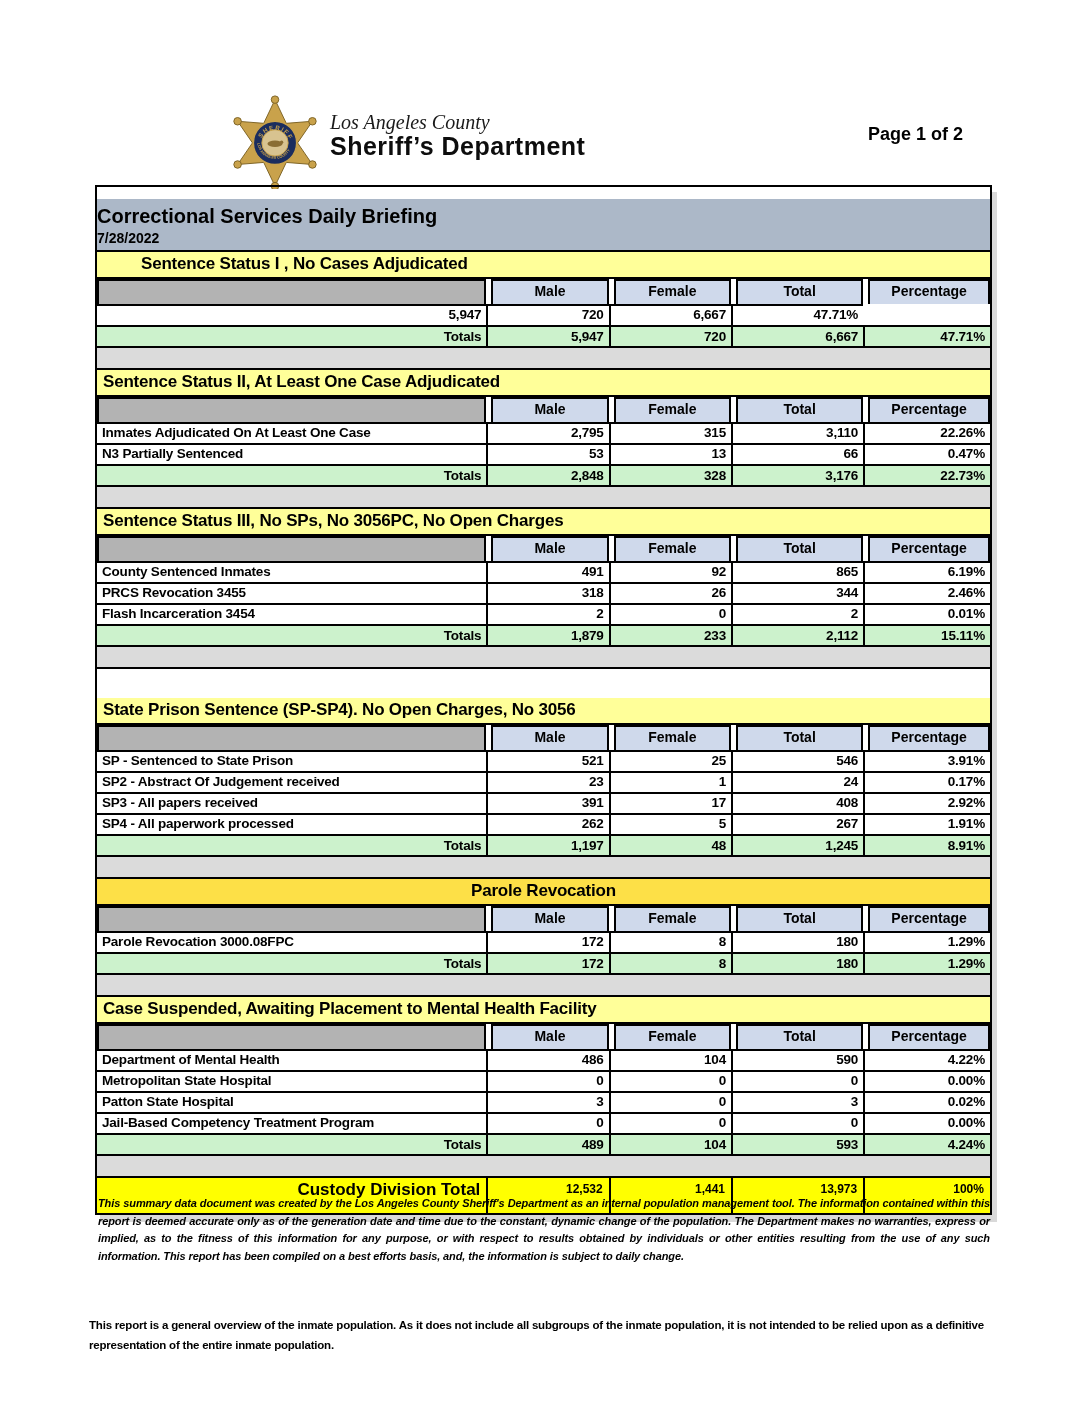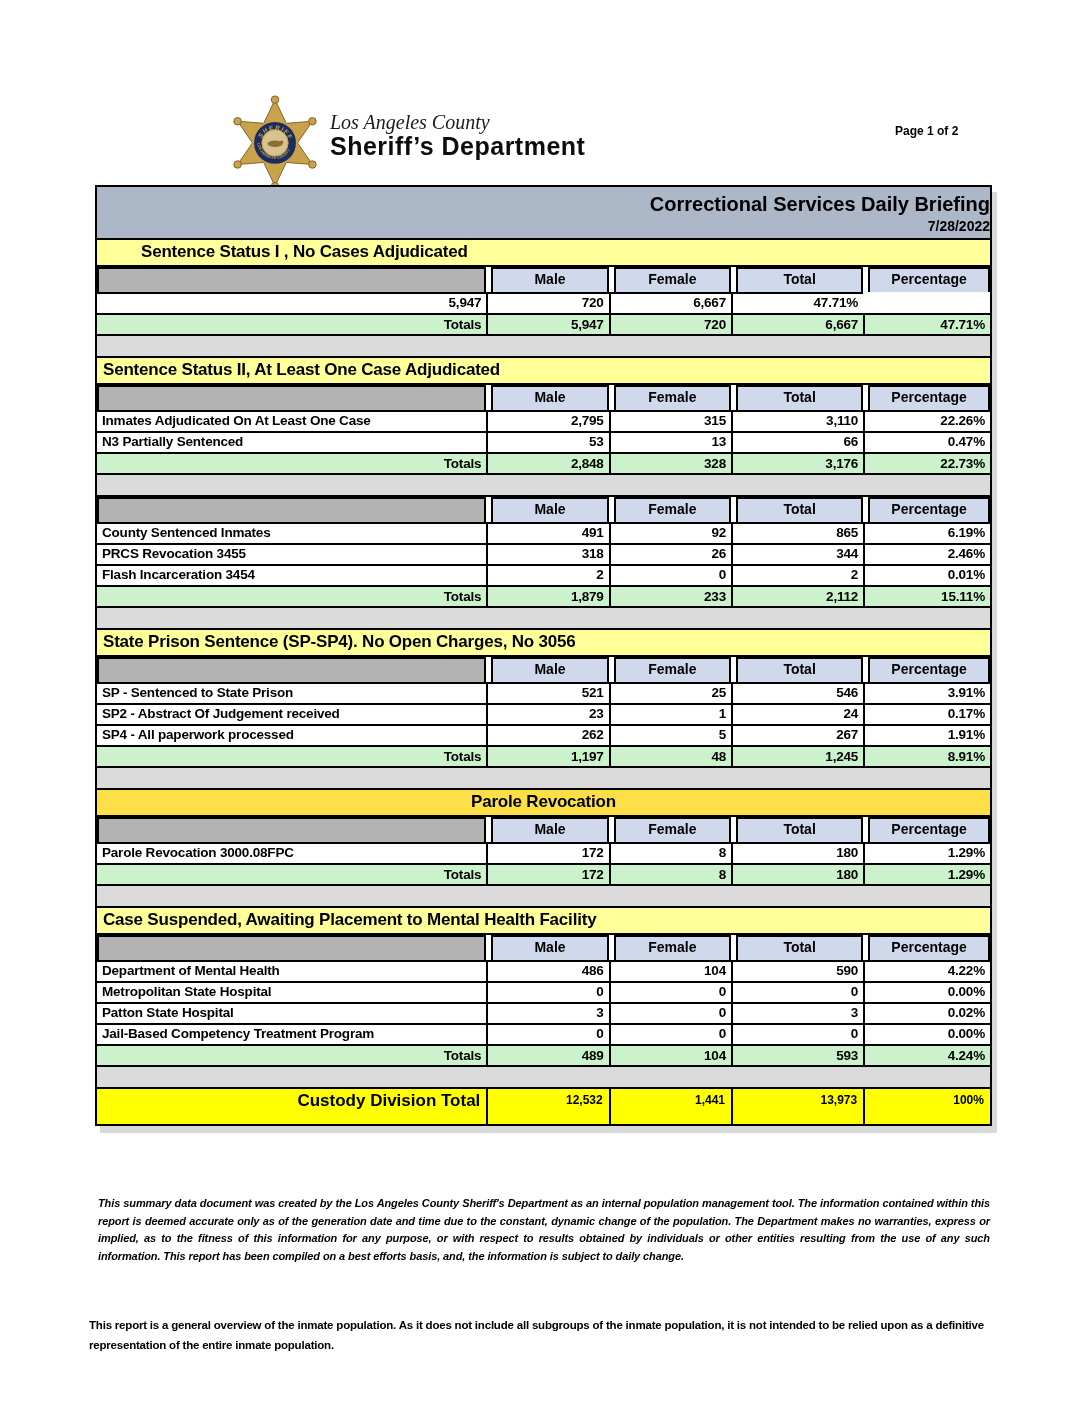--- a/index.html
+++ b/index.html
@@ -5,26 +5,26 @@
   html,body{margin:0;padding:0;background:#fff;}
   .page{position:relative;width:1088px;height:1408px;background:#ffffff;overflow:hidden;
         font-family:"Liberation Sans",sans-serif;color:#000;}
 
   
   .doc-header{position:absolute;left:228px;top:93px;display:flex;align-items:flex-start;}
   .badge{width:94px;height:96px;flex:0 0 auto;}
   .logo-text{margin-left:8px;margin-top:18px;}
   .logo-county{font-family:"Liberation Serif",serif;font-style:italic;font-size:20px;color:#1a1a1a;}
   .logo-dept{font-size:25px;font-weight:bold;letter-spacing:.5px;color:#0d0d0d;margin-top:-2px;}
-  .page-label{position:absolute;left:868px;top:124px;font-size:12px;font-weight:bold;margin-left:27px;}
+  .page-label{position:absolute;left:868px;top:124px;font-size:18px;font-weight:bold;}
 
   
   .report{position:absolute;left:95px;top:185px;width:897px;border:2px solid #000;
           box-shadow:5px 7px 0 #d9d9d9;box-sizing:border-box;}
-  .title-block{border-bottom:2px solid #000;text-align:right;padding:6px 0 4px;}
+  .title-block{border-bottom:2px solid #000;text-align:left;padding:6px 0 4px;margin-top:12px;}
   .report-title{font-size:20px;font-weight:bold;}
   .report-date{font-size:14px;font-weight:bold;margin-top:2px;}
 
   .sec-title{background:#FFFF99;border-bottom:2px solid #000;font-size:17px;font-weight:bold;
              padding:2px 6px 3px;letter-spacing:-.2px;}
 
   .grid{display:grid;grid-template-columns:43.6% 13.7% 13.7% 14.8% 14.2%;}
 
   
   .hrow{background:#fff;height:25px;}
@@ -169,20 +169,21 @@
           <div class="cell num">0.47%</div>
         </div>
         <div class="grid trow totals">
           <div class="cell label">Totals</div>
           <div class="cell num">2,848</div>
           <div class="cell num">328</div>
           <div class="cell num">3,176</div>
           <div class="cell num">22.73%</div>
         </div>
         <div class="spacer"></div>
+        <div class="sec-title" style="background: rgb(255, 255, 153);">Sentence Status III, No SPs, No 3056PC, No Open Charges</div>
         <div class="grid hrow">
           <div class="hcell">
             <div class="hcell-inner gray"></div>
           </div>
           <div class="hcell">
             <div class="hcell-inner">Male</div>
           </div>
           <div class="hcell">
             <div class="hcell-inner">Female</div>
           </div>
@@ -215,21 +216,21 @@
           <div class="cell num">0.01%</div>
         </div>
         <div class="grid trow totals">
           <div class="cell label">Totals</div>
           <div class="cell num">1,879</div>
           <div class="cell num">233</div>
           <div class="cell num">2,112</div>
           <div class="cell num">15.11%</div>
         </div>
         <div class="spacer"></div>
-        <div class="sec-title" style="background: rgb(255, 255, 153);">State Prison Sentence (SP-SP4). No Open Charges, No 3056</div>
+        <div class="sec-title" style="background: rgb(255, 255, 153); margin-top: 29px;">State Prison Sentence (SP-SP4). No Open Charges, No 3056</div>
         <div class="grid hrow">
           <div class="hcell">
             <div class="hcell-inner gray"></div>
           </div>
           <div class="hcell">
             <div class="hcell-inner">Male</div>
           </div>
           <div class="hcell">
             <div class="hcell-inner">Female</div>
           </div>
@@ -246,20 +247,27 @@
           <div class="cell num">25</div>
           <div class="cell num">546</div>
           <div class="cell num">3.91%</div>
         </div>
         <div class="grid trow">
           <div class="cell label">SP2 - Abstract Of Judgement received</div>
           <div class="cell num">23</div>
           <div class="cell num">1</div>
           <div class="cell num">24</div>
           <div class="cell num">0.17%</div>
+        </div>
+        <div class="grid trow">
+          <div class="cell label">SP3 - All papers received</div>
+          <div class="cell num">391</div>
+          <div class="cell num">17</div>
+          <div class="cell num">408</div>
+          <div class="cell num">2.92%</div>
         </div>
         <div class="grid trow">
           <div class="cell label">SP4 - All paperwork processed</div>
           <div class="cell num">262</div>
           <div class="cell num">5</div>
           <div class="cell num">267</div>
           <div class="cell num">1.91%</div>
         </div>
         <div class="grid trow totals">
           <div class="cell label">Totals</div>

